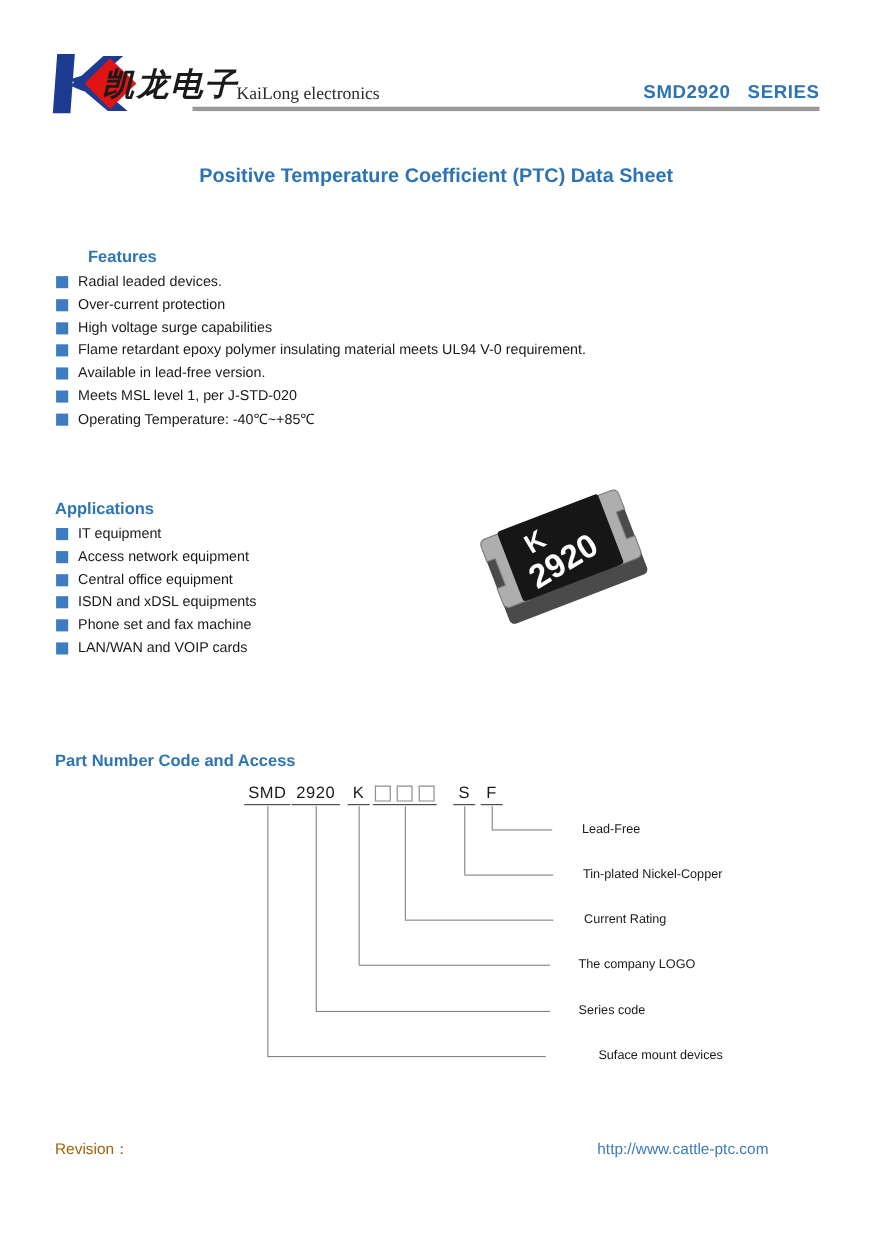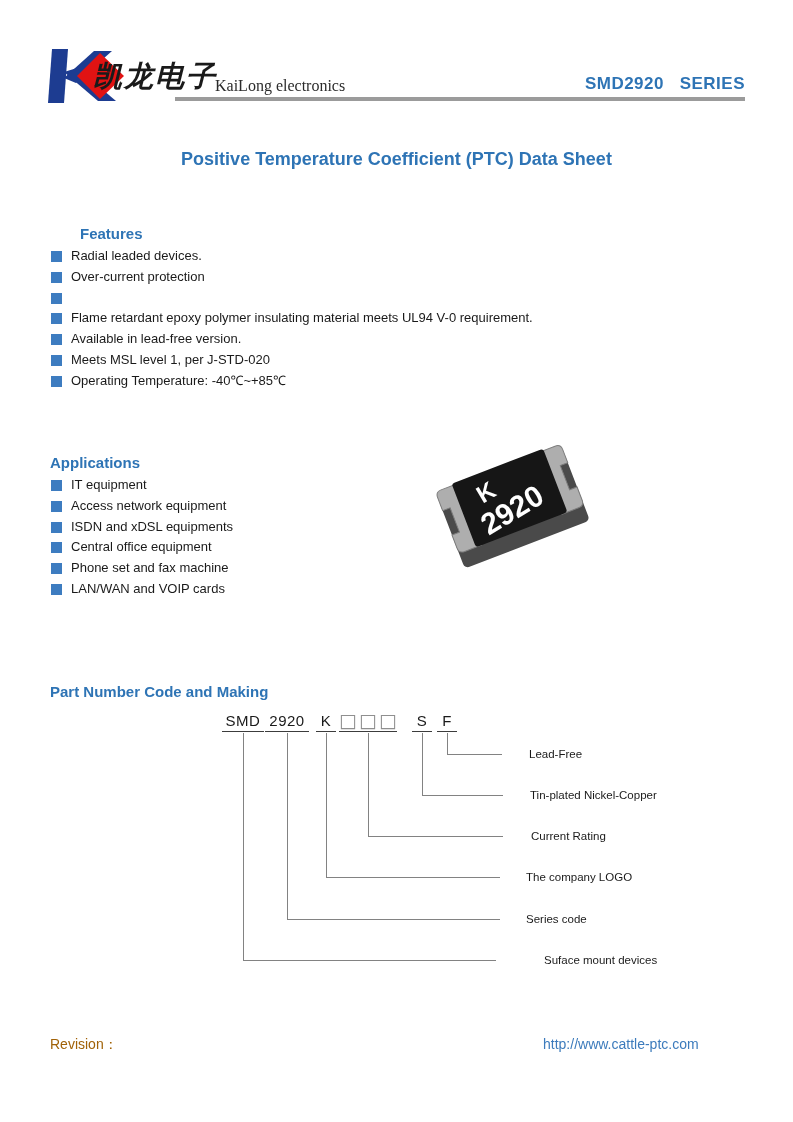--- a/index.html
+++ b/index.html
@@ -127,20 +127,21 @@
     <li>
       <span class="bullet-sq"></span>
       <span>Radial leaded devices.</span>
       </li>
     <li>
       <span class="bullet-sq"></span>
       <span>Over-current protection</span>
       </li>
     <li>
       <span class="bullet-sq"></span>
+      <span>High voltage surge capabilities</span>
       </li>
     <li>
       <span class="bullet-sq"></span>
       <span>Flame retardant epoxy polymer insulating material meets UL94 V-0 requirement.</span>
       </li>
     <li>
       <span class="bullet-sq"></span>
       <span>Available in lead-free version.</span>
       </li>
     <li>
@@ -159,25 +160,25 @@
     <li>
       <span class="bullet-sq"></span>
       <span>IT equipment</span>
       </li>
     <li>
       <span class="bullet-sq"></span>
       <span>Access network equipment</span>
       </li>
     <li>
       <span class="bullet-sq"></span>
+      <span>Central office equipment</span>
+      </li>
+    <li>
+      <span class="bullet-sq"></span>
       <span>ISDN and xDSL equipments</span>
-      </li>
-    <li>
-      <span class="bullet-sq"></span>
-      <span>Central office equipment</span>
       </li>
     <li>
       <span class="bullet-sq"></span>
       <span>Phone set and fax machine</span>
       </li>
     <li>
       <span class="bullet-sq"></span>
       <span>LAN/WAN and VOIP cards</span>
       </li>
   </ul>
@@ -191,21 +192,21 @@
 
       <path d="M136,30 L154,30 Q160,30 160,36 L160,50 L152,50 L152,76 L160,76 L160,90 Q160,96 154,96 L136,96 Z" fill="#aeaeae" stroke="#7d7d7d" stroke-width="1"></path>
 
       <rect x="44" y="28" width="98" height="68" rx="3" fill="#161616"></rect>
 
       <text x="66" y="58" fill="#ffffff" font-size="24" font-weight="bold" font-family="Liberation Sans, sans-serif" transform="rotate(-10 66 58)">K</text>
       <text x="60" y="90" fill="#ffffff" font-size="30" font-weight="bold" font-family="Liberation Sans, sans-serif" transform="rotate(-10 60 90)">2920</text>
     </g>
   </svg>
 
-  <div class="abs section-heading partnumber-heading">Part Number Code and Making</div>
+  <div class="abs section-heading partnumber-heading">Part Number Code and Access</div>
 
   <div class="pn-seg" style="left:222px;width:42px;">SMD</div>
   <div class="pn-seg" style="left:265px;width:44px;">2920</div>
   <div class="pn-seg" style="left:316px;width:20px;">K</div>
   <div class="pn-seg pn-boxes" style="left:339px;width:58px;">□□□</div>
   <div class="pn-seg" style="left:412px;width:20px;">S</div>
   <div class="pn-seg" style="left:437px;width:20px;">F</div>
 
   <div class="vline" style="left:447px;top:733px;height:21px;"></div>
   <div class="hline" style="left:447px;top:754px;width:55px;"></div>

